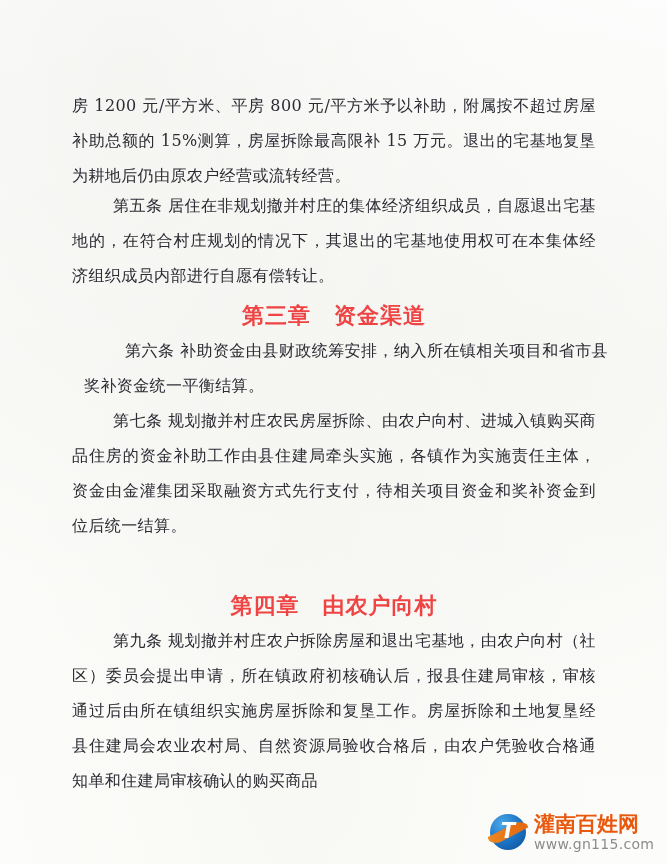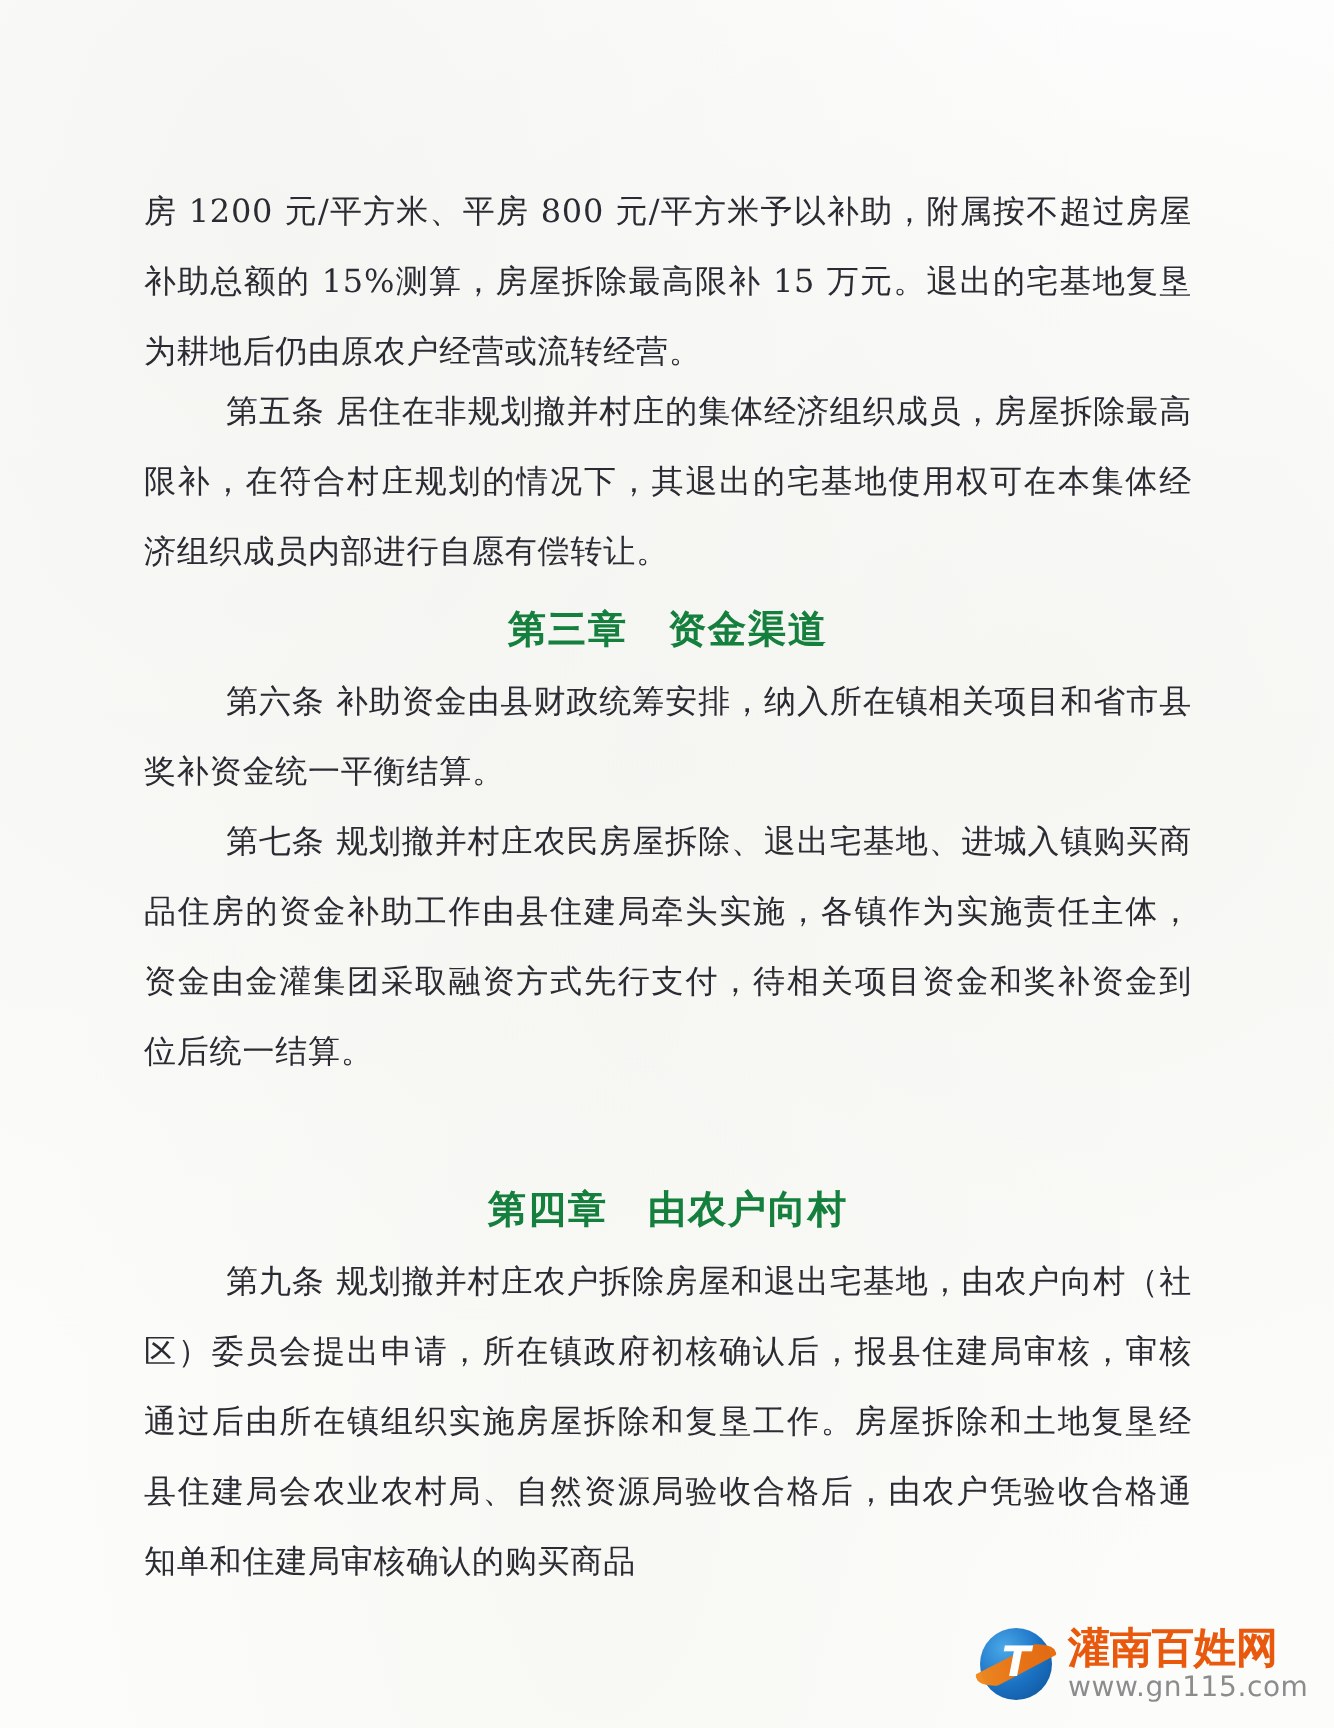--- a/index.html
+++ b/index.html
@@ -46,34 +46,34 @@
     font-weight: 400;
     -webkit-font-smoothing: antialiased;
   }
   .para.indent {
     text-indent: 41px;
   }
 
   .chapter-heading {
     margin: 0;
     font-family: "DejaVu Sans", "Liberation Sans", sans-serif;
-    font-size: 19px;
+    font-size: 22px;
     line-height: 35px;
     font-weight: 700;
-    color: #15803d;
+    color: #ef4444;
     text-align: center;
     letter-spacing: 1px;
   }
 
   
   .blk { position: absolute; width: 524px; }
   #blk-p1       { top: 88px; }
   #blk-a5       { top: 188px; }
   #blk-ch3      { top: 298px; }
-  #blk-a6       { top: 333px; }
+  #blk-a6       { top: 333px; margin-left: 12px; }
   #blk-a7       { top: 403px; }
   #blk-a8       { top: 508px; }
   #blk-ch4      { top: 588px; }
   #blk-a9       { top: 623px; }
 
   
   .watermark {
     position: absolute;
     right: 8px;
     bottom: 8px;
@@ -147,33 +147,33 @@
 
 <div class="scan-page"></div>
 
 <div class="doc-body">
 
   <div class="blk" id="blk-p1">
     <p class="para">房 1200 元/平方米、平房 800 元/平方米予以补助，附属按不超过房屋补助总额的 15%测算，房屋拆除最高限补 15 万元。退出的宅基地复垦为耕地后仍由原农户经营或流转经营。</p>
   </div>
 
   <div class="blk" id="blk-a5">
-    <p class="para indent">第五条 居住在非规划撤并村庄的集体经济组织成员，房屋拆除最高限补，在符合村庄规划的情况下，其退出的宅基地使用权可在本集体经济组织成员内部进行自愿有偿转让。</p>
+    <p class="para indent">第五条 居住在非规划撤并村庄的集体经济组织成员，自愿退出宅基地的，在符合村庄规划的情况下，其退出的宅基地使用权可在本集体经济组织成员内部进行自愿有偿转让。</p>
   </div>
 
   <div class="blk" id="blk-ch3">
     <h2 class="chapter-heading">第三章　资金渠道</h2>
   </div>
 
   <div class="blk" id="blk-a6">
     <p class="para indent">第六条 补助资金由县财政统筹安排，纳入所在镇相关项目和省市县奖补资金统一平衡结算。</p>
   </div>
 
   <div class="blk" id="blk-a7">
-    <p class="para indent">第七条 规划撤并村庄农民房屋拆除、退出宅基地、进城入镇购买商品住房的资金补助工作由县住建局牵头实施，各镇作为实施责任主体，资金由金灌集团采取融资方式先行支付，待相关项目资金和奖补资金到位后统一结算。</p>
+    <p class="para indent">第七条 规划撤并村庄农民房屋拆除、由农户向村、进城入镇购买商品住房的资金补助工作由县住建局牵头实施，各镇作为实施责任主体，资金由金灌集团采取融资方式先行支付，待相关项目资金和奖补资金到位后统一结算。</p>
   </div>
 
 
   <div class="blk" id="blk-ch4">
     <h2 class="chapter-heading">第四章　由农户向村</h2>
   </div>
 
   <div class="blk" id="blk-a9">
     <p class="para indent">第九条 规划撤并村庄农户拆除房屋和退出宅基地，由农户向村（社区）委员会提出申请，所在镇政府初核确认后，报县住建局审核，审核通过后由所在镇组织实施房屋拆除和复垦工作。房屋拆除和土地复垦经县住建局会农业农村局、自然资源局验收合格后，由农户凭验收合格通知单和住建局审核确认的购买商品</p>
   </div>

